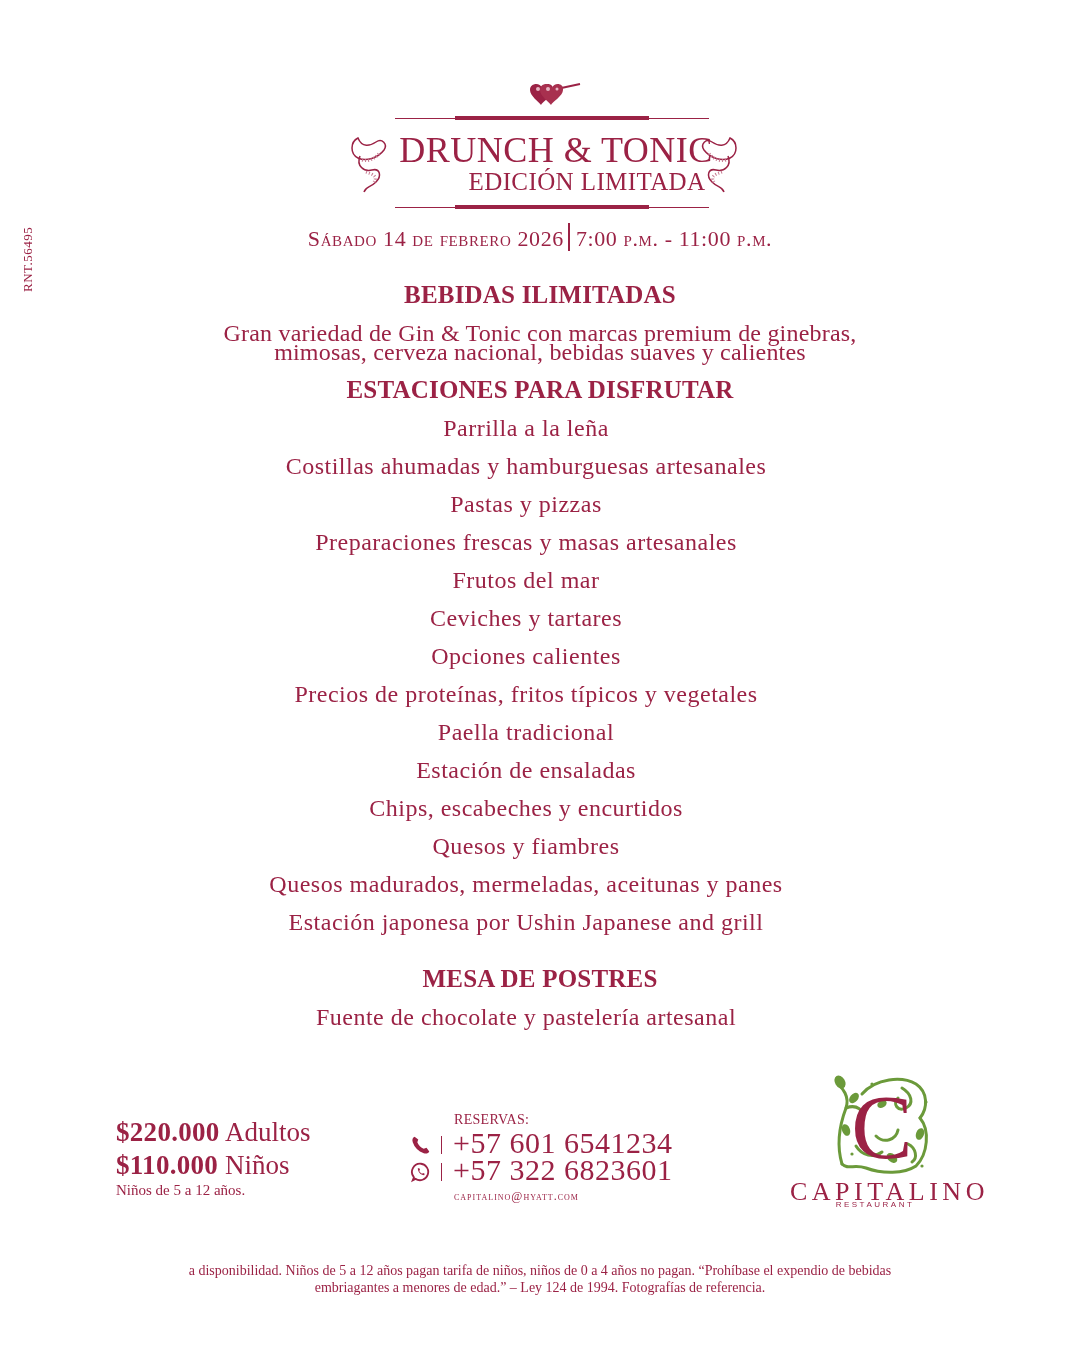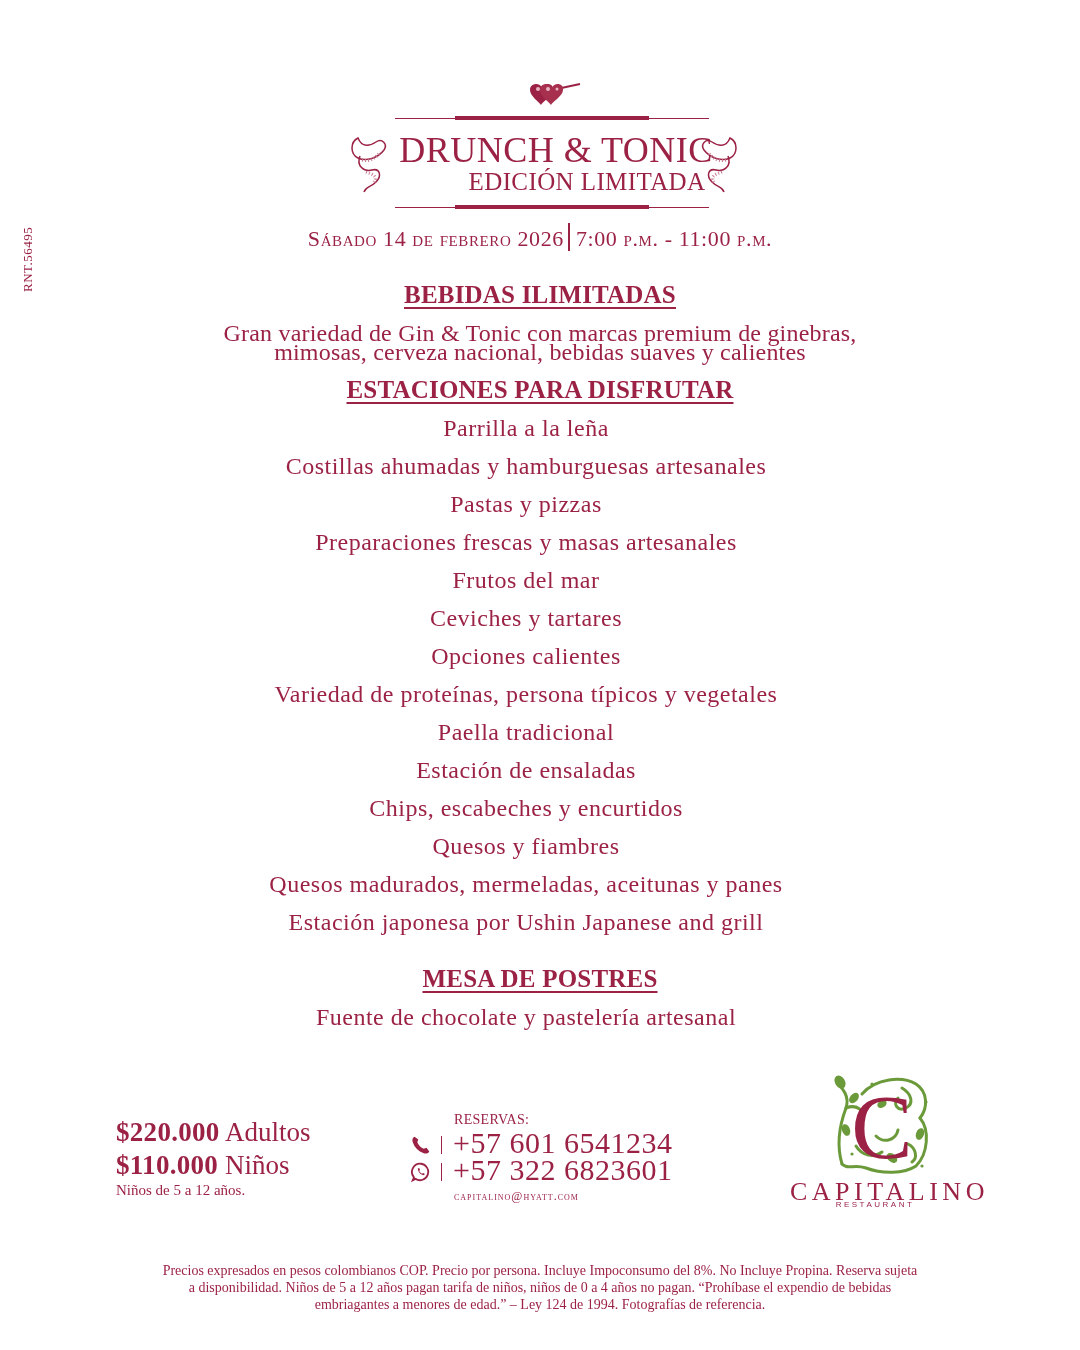--- a/index.html
+++ b/index.html
@@ -29,21 +29,21 @@
       font-size: 25px; letter-spacing: 0.4px; line-height: 30px; padding-left: 47px;
     }
     .date-line {
       position: absolute; left: 0; width: 1080px; text-align: center; top: 223px;
       font-size: 22px; letter-spacing: 0.6px; line-height: 30px; font-variant: small-caps;
     }
     .date-line .sep { display: inline-block; width: 2px; height: 28px; background: #9b2245; vertical-align: -5px; margin: 0 6px 0 4px; }
 
     .section-title {
       position: absolute; left: 0; width: 1080px; text-align: center;
-      font-size: 25px; font-weight: bold; text-decoration: underline; text-underline-offset: 4px;
+      font-size: 25px; font-weight: bold; text-underline-offset: 4px;
       text-decoration-thickness: 2px; line-height: 30px; letter-spacing: 0.2px;
     }
     .desc {
       position: absolute; left: 0; width: 1080px; text-align: center;
       font-size: 24px; line-height: 20px; letter-spacing: 0.2px;
     }
     .item {
       position: absolute; left: 0; width: 1052px; text-align: center;
       font-size: 24px; line-height: 30px; letter-spacing: 0.5px;
     }
@@ -116,21 +116,21 @@
 <div class="desc" style="top:342px">mimosas, cerveza nacional, bebidas suaves y calientes</div>
 
 <div class="section-title" style="top:375px">ESTACIONES PARA DISFRUTAR</div>
 <div class="item" style="top:413px">Parrilla a la leña</div>
 <div class="item" style="top:451px">Costillas ahumadas y hamburguesas artesanales</div>
 <div class="item" style="top:489px">Pastas y pizzas</div>
 <div class="item" style="top:527px">Preparaciones frescas y masas artesanales</div>
 <div class="item" style="top:565px">Frutos del mar</div>
 <div class="item" style="top:603px">Ceviches y tartares</div>
 <div class="item" style="top:641px">Opciones calientes</div>
-<div class="item" style="top:679px">Variedad de proteínas, persona típicos y vegetales</div>
+<div class="item" style="top:679px">Precios de proteínas, fritos típicos y vegetales</div>
 <div class="item" style="top:717px">Paella tradicional</div>
 <div class="item" style="top:755px">Estación de ensaladas</div>
 <div class="item" style="top:793px">Chips, escabeches y encurtidos</div>
 <div class="item" style="top:831px">Quesos y fiambres</div>
 <div class="item" style="top:869px">Quesos madurados, mermeladas, aceitunas y panes</div>
 <div class="item" style="top:907px">Estación japonesa por Ushin Japanese and grill</div>
 
 <div class="section-title" style="top:964px">MESA DE POSTRES</div>
 <div class="item" style="top:1002px">Fuente de chocolate y pastelería artesanal</div>
 
@@ -190,16 +190,15 @@
         <circle cx="20" cy="80" r="1.6"></circle>
         <circle cx="90" cy="92" r="1.6"></circle>
     </g>
     <text x="50" y="84" text-anchor="middle" font-family="Liberation Serif, serif" font-size="92" fill="#9b2245">C</text>
   </svg>
   <div class="logo-name">CAPITALINO</div>
   <div class="logo-sub">RESTAURANT</div>
 </div>
 
 <div class="footer">
-  <div>Precios expresados en pesos colombianos COP. Precio por persona. Incluye Impoconsumo del 8%. No Incluye Propina. Reserva sujeta</div>
   <div>a disponibilidad. Niños de 5 a 12 años pagan tarifa de niños, niños de 0 a 4 años no pagan. “Prohíbase el expendio de bebidas</div>
   <div>embriagantes a menores de edad.” – Ley 124 de 1994. Fotografías de referencia.</div>
 </div>
 
 </body></html>

